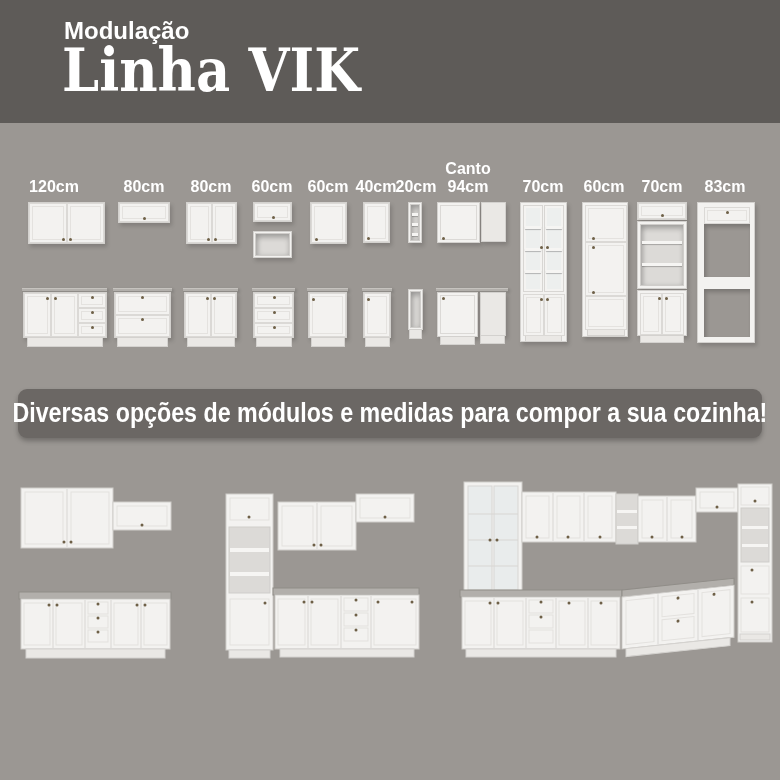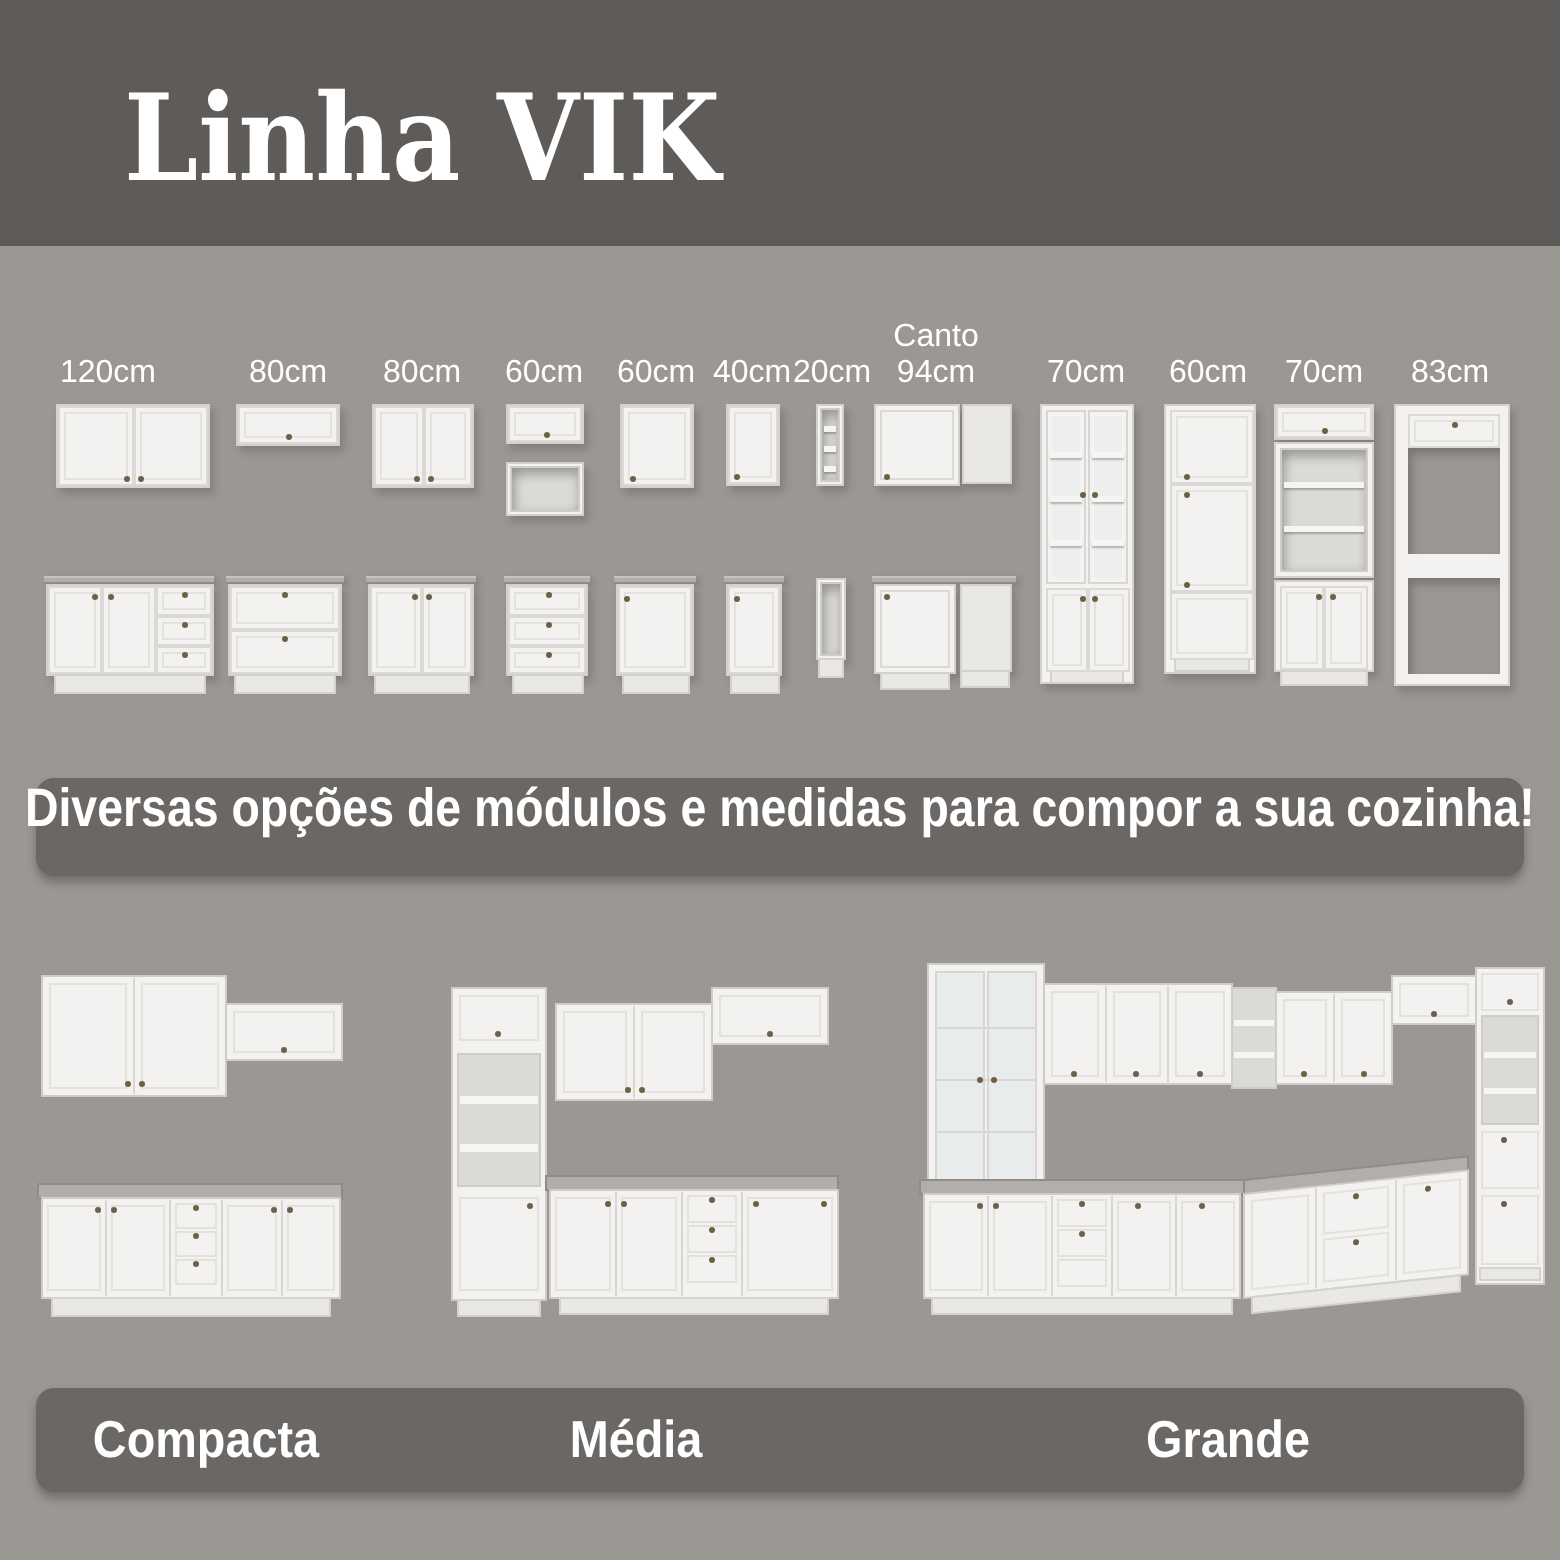--- a/index.html
+++ b/index.html
@@ -10,41 +10,41 @@
   html,body{width:780px;height:780px}
   body{background:var(--body-bg);font-family:"Liberation Sans",sans-serif;overflow:hidden}
   .page{position:relative;width:780px;height:780px;background:var(--body-bg);overflow:hidden}
 
   .header{position:absolute;left:0;top:0;width:780px;height:123px;background:var(--header-bg)}
   .kicker{position:absolute;left:64px;top:17px;color:var(--text);font-size:24px;font-weight:bold}
   .title{position:absolute;left:62px;top:38px;color:var(--text);font-family:"DejaVu Serif",serif;
          font-weight:bold;font-size:60px;line-height:64px;transform:scaleX(.88);transform-origin:left;white-space:nowrap}
 
   .module{position:absolute}
-  .mlabel{position:absolute;color:var(--text);font-weight:normal;font-size:16px;line-height:18px;
+  .mlabel{position:absolute;color:var(--text);font-weight:bold;font-size:16px;line-height:18px;
           text-align:center;transform:translateX(-50%);white-space:nowrap}
   .mlabel span{display:block}
 
   .cab{position:absolute;background:var(--cabinet-white);border:1px solid #d3d1ce;box-shadow:2px 3px 4px rgba(0,0,0,.16)}
   .door,.drawer{position:absolute;background:var(--cabinet-white);border:1px solid #dbd9d6;
         box-shadow:inset 0 0 0 2px var(--cabinet-white), inset 0 0 0 3px #e4e2df}
   .flat{box-shadow:none}
   .sideface{background:#eae8e5}
   .open{position:absolute;background:#dcdad7;border:1px solid #cfcdca;
         box-shadow:inset 0 4px 5px rgba(0,0,0,.22), inset 3px 0 4px rgba(0,0,0,.12)}
   .shelf{position:absolute;left:1px;right:1px;height:3px;background:#f6f5f3;box-shadow:0 1px 1px rgba(0,0,0,.25)}
   .ct{position:absolute;background:var(--countertop);border-top:1px solid #c6c3bf;border-bottom:1px solid #8f8c88;
       box-shadow:2px 1px 3px rgba(0,0,0,.14)}
   .plinth{position:absolute;background:#eae8e5;border:1px solid #d4d2cf;border-top:none}
   .knob{position:absolute;width:3px;height:3px;border-radius:50%;background:#6e6047}
   .cavity{position:absolute;background:var(--body-bg);box-shadow:inset 2px 3px 4px rgba(0,0,0,.22)}
   .glass{position:absolute;background:#edefee;border:1px solid #d8d6d3;box-shadow:inset 0 0 0 2px #f4f3f1}
 
   .banner{position:absolute;left:18px;top:389px;width:744px;height:49px;background:var(--panel-bg);
-          border-radius:9px;box-shadow:0 3px 5px rgba(0,0,0,.28);display:flex;justify-content:center}
+          border-radius:9px;box-shadow:0 3px 5px rgba(0,0,0,.28);display:flex;align-items:center;justify-content:center}
   .banner span{color:var(--text);font-weight:bold;font-size:27px;transform:scaleX(.86);white-space:nowrap}
 
   .ksvg{position:absolute}
   .f{fill:#f3f2f0;stroke:#cfcdca;stroke-width:1}
   .p{fill:none;stroke:#e3e1de;stroke-width:1}
   .o{fill:#dcdad7;stroke:#cfcdca;stroke-width:1}
   .s{fill:#f6f5f3}
   .c{fill:#b2afab;stroke:#908d88;stroke-width:1}
   .pl{fill:#eae8e5;stroke:#d4d2cf;stroke-width:1}
   .k{fill:#6e6047}
@@ -55,20 +55,21 @@
              border-radius:9px;box-shadow:0 3px 5px rgba(0,0,0,.28)}
   .klabel{position:absolute;top:50%;transform:translate(-50%,-50%) scaleX(.9);color:var(--text);
           font-weight:bold;font-size:26px;white-space:nowrap}
 </style>
 </head>
 <body>
 
 <div class="page">
 
   <div class="header">
+    <div class="kicker">Modulação</div>
     <div class="title">Linha VIK</div>
   </div>
 
   <div>
 
     <div class="module" style="left:22px;top:176px;width:90px;height:172px">
       <div class="mlabel" style="left:32px;top:2px">120cm</div>
       <div class="cab" style="left:6px;top:26px;width:77px;height:42px">
         <div class="door" style="left:0;top:0;width:38px;height:40px"></div>
         <div class="door" style="left:38px;top:0;width:37px;height:40px"></div>
@@ -449,19 +450,14 @@
       <rect class="p" x="40" y="11" width="32" height="20"></rect>
       <rect class="p" x="40" y="34" width="32" height="21"></rect>
       <rect class="p" x="80" y="11" width="28" height="44"></rect>
       <circle class="k" cx="56" cy="14" r="1.5"></circle>
         <circle class="k" cx="56" cy="37" r="1.5"></circle>
       <circle class="k" cx="92" cy="14" r="1.5"></circle>
       <rect class="pl" x="4" y="59" width="104" height="8"></rect>
     </g>
   </svg>
 
-  <div class="bottombar">
-    <span class="klabel" style="left:85px">Compacta</span>
-    <span class="klabel" style="left:300px">Média</span>
-    <span class="klabel" style="left:596px">Grande</span>
-  </div>
 
 </div>
 
 </body></html>

